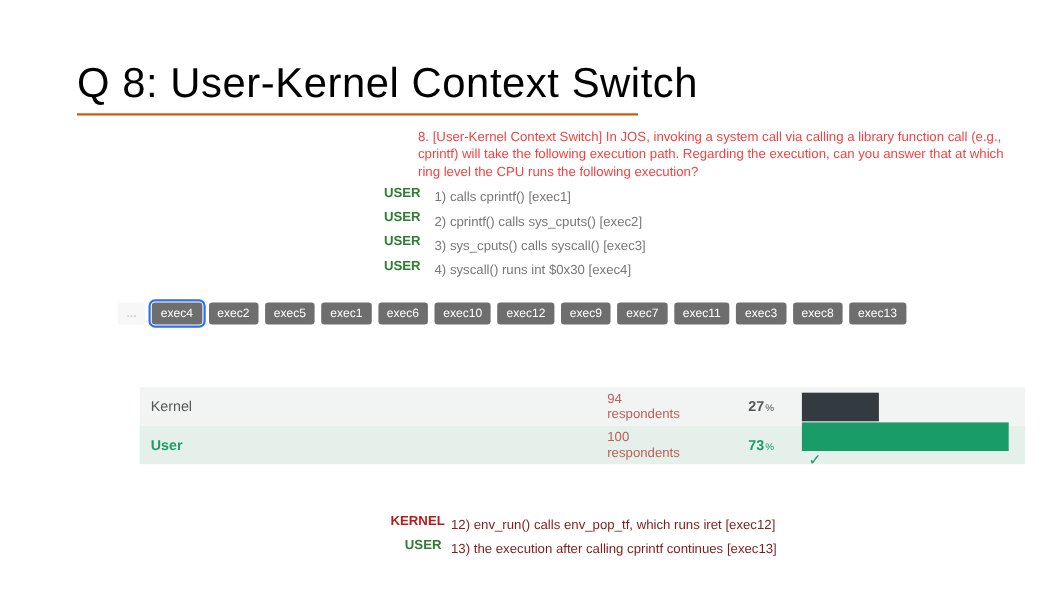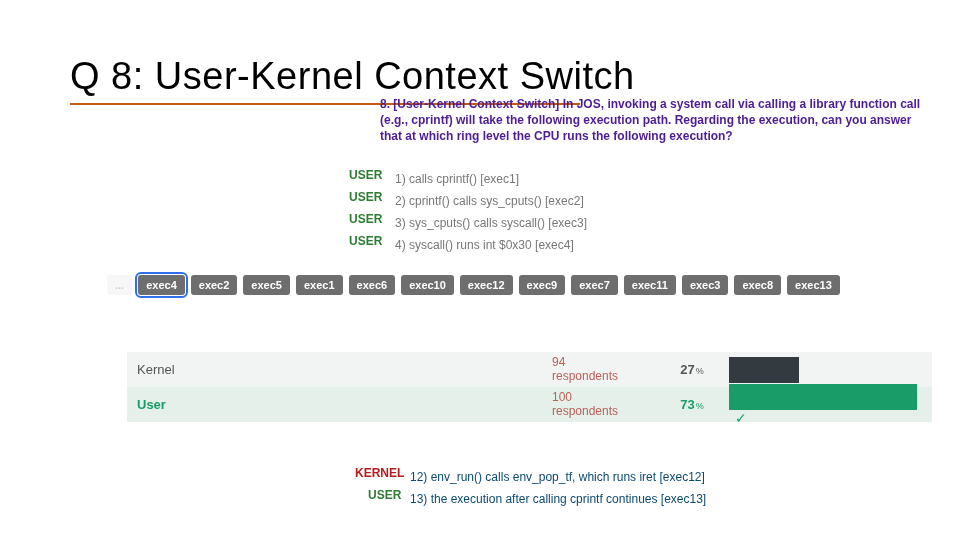--- a/index.html
+++ b/index.html
@@ -1,43 +1,43 @@
 <!DOCTYPE html>
 <html><head>
 <meta charset="utf-8">
 <style>
   html,body{margin:0;padding:0;width:960px;height:540px;background:#fff;font-family:"Segoe UI",Arial,sans-serif;overflow:hidden}
   .slide{position:relative;width:960px;height:460px}
   .title{position:absolute;left:70px;top:55px;font-size:38px;color:#000;font-weight:400;letter-spacing:.5px}
   .title-underline{position:absolute;left:70px;top:103px;width:510px;height:2px;background:#c55a11}
-  .qtext{position:absolute;left:380px;top:96px;width:555px;font-size:12px;color:#4c1d95;font-weight:700;line-height:1.35}
+  .qtext{position:absolute;left:380px;top:116px;width:555px;font-size:12px;color:#ef4444;font-weight:400;line-height:1.35}
   .exec-list{position:absolute;left:395px;top:168px;font-size:12px;color:#777}
   .exec-list .row{height:22px;line-height:22px}
   .ann{position:absolute;font-size:12px;font-weight:700}
   .ann.user{color:#2e7d32}
   .ann.kernel{color:#b71c1c}
   .chips{position:absolute;left:107px;top:275px;display:flex;flex-wrap:wrap;gap:6px;width:830px}
-  .chip{background:#6e6e6e;color:#fff;font-size:11px;padding:4px 8px;border-radius:3px;font-weight:700}
+  .chip{background:#6e6e6e;color:#fff;font-size:11px;padding:4px 8px;border-radius:3px;font-weight:400}
   .chip.selected{outline:2px solid #2f6fed;outline-offset:1px}
   .chip.ghost{opacity:.35;color:#777;background:#e9e9e9;font-weight:600}
   .results{position:absolute;left:127px;top:352px;width:805px;font-size:13px}
   .rrow{display:flex;align-items:center;height:35px}
   .rrow.alt{background:#f1f4f2}
   .rrow.hl{background:#e6f0ea}
   .rlabel{width:415px;padding-left:10px;color:#555}
   .rlabel.ok{color:#1a9c68;font-weight:700}
   .rresp{width:115px;color:#b8605a;font-size:12px;line-height:1.1}
   .rpct{width:50px;text-align:center;font-weight:700;color:#555}
   .rpct.ok{color:#1a9c68}
   .rpct .sm{font-size:9px;font-weight:400;margin-left:1px}
   .rbarwrap{width:188px;padding-left:12px}
   .rbar{height:26px;background:#333a40;display:inline-block;vertical-align:middle}
   .rbar.ok{background:#1a9c68}
   .check{color:#1a9c68;margin-left:6px;font-size:14px}
-  .bottom{position:absolute;left:410px;top:466px;font-size:12px;color:#0c4a6e}
+  .bottom{position:absolute;left:410px;top:466px;font-size:12px;color:#7f1d1d}
   .bottom .row{height:22px;line-height:22px}
 </style>
 </head>
 <body>
 <div class="slide">
 
 <div class="title">Q 8: User-Kernel Context Switch</div>
 <div class="title-underline"></div>
 
 <div class="qtext">8. [User-Kernel Context Switch] In JOS, invoking a system call via calling a library function call (e.g., cprintf) will take the following execution path. Regarding the execution, can you answer that at which ring level the CPU runs the following execution?</div>

